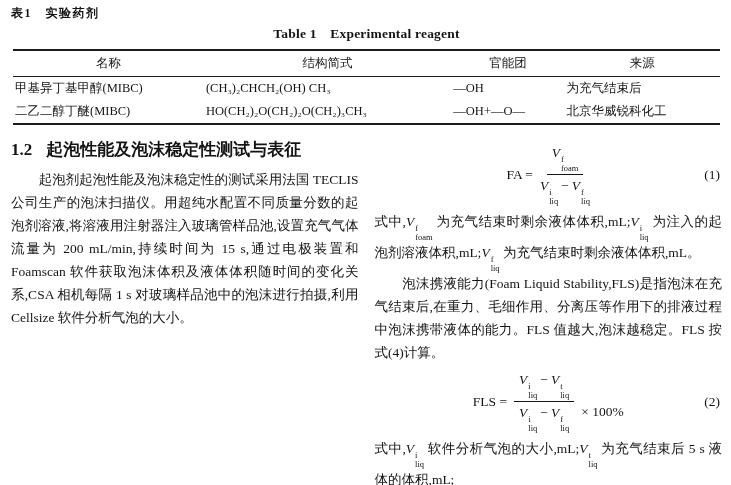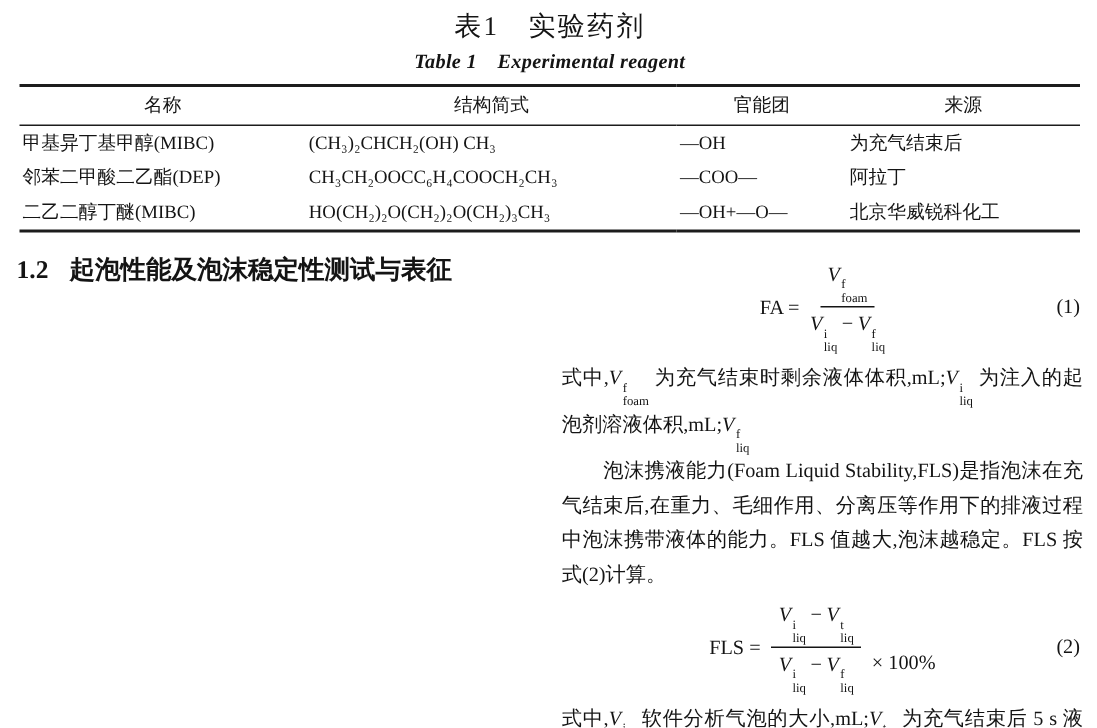--- a/index.html
+++ b/index.html
@@ -4,22 +4,22 @@
 <style>
   html,body { margin:0; padding:0; }
   body {
     width:731px; height:485px; overflow:hidden;
     background:#ffffff; color:#141414;
     font-family:"Liberation Serif","DejaVu Serif",serif;
   }
   .page { padding:5px 9px 0 11px; }
 
   
-  .caption-zh { text-align:center; font-weight:normal; font-size:18px; letter-spacing:1.5px; }
-  .caption-en { text-align:center; font-weight:bold; font-size:13.5px; margin-top:3px; letter-spacing:.2px;font-style:italic; }
+  .caption-zh { font-weight:bold; font-size:12px; letter-spacing:1.5px; }
+  .caption-en { text-align:center; font-weight:bold; font-size:13.5px; margin-top:3px; letter-spacing:.2px; }
 
   
   table.reagent {
     width:707px; margin:6px auto 0; border-collapse:collapse;
     font-size:12.5px;
     border-top:2px solid #1c1c1c; border-bottom:2px solid #1c1c1c;
   }
   table.reagent th, table.reagent td { padding:3px 2px; font-weight:normal; white-space:nowrap; }
   table.reagent thead th { border-bottom:1.3px solid #1c1c1c; padding:4px 2px; }
   col.c-name{width:27%} col.c-formula{width:35%} col.c-group{width:16%} col.c-source{width:22%}
@@ -72,40 +72,35 @@
       </tr>
     </thead>
     <tbody>
       <tr>
         <td>甲基异丁基甲醇(MIBC)</td>
         <td>(CH₃)₂CHCH₂(OH) CH₃</td>
         <td>—OH</td>
         <td>为充气结束后</td>
       </tr>
       <tr>
-        <td>邻苯二甲酸二乙酯(DEP)</td>
-        <td>CH₃CH₂OOCC₆H₄COOCH₂CH₃</td>
-        <td>—COO—</td>
-        <td>阿拉丁</td>
-      </tr>
-      <tr>
         <td>二乙二醇丁醚(MIBC)</td>
         <td>HO(CH₂)₂O(CH₂)₂O(CH₂)₃CH₃</td>
         <td>—OH+—O—</td>
         <td>北京华威锐科化工</td>
       </tr>
     </tbody>
   </table>
 
   <div class="columns">
 
     <div class="col">
       <div class="section-heading">
         <span class="num">1.2</span><span>起泡性能及泡沫稳定性测试与表征</span>
       </div>
+      <p class="indent">起泡剂起泡性能及泡沫稳定性的测试采用法国 TECLIS 公司生产的泡沫扫描仪。用超纯水配置不同质量分数的起泡剂溶液,将溶液用注射器注入玻璃管样品池,设置充气气体流量为 200 mL/min,持续时间为 15 s,通过电极装置和 Foamscan 软件获取泡沫体积及液体体积随时间的变化关系,CSA 相机每隔 1 s 对玻璃样品池中的泡沫进行拍摄,利用 Cellsize 软件分析气泡的大小。</p>
     </div>
 
     <div class="col">
 
       <div class="eq">
         <span class="lhs">FA =</span>
         <span class="frac">
           <span class="fnum"><span class="mvar"><i>V</i><span class="ss">
                   <sup>f</sup>
                   <sub>foam</sub>
@@ -123,23 +118,23 @@
 
       <p><span>式中,</span><span class="mvar"><i>V</i><span class="ss">
               <sup>f</sup>
               <sub>foam</sub>
             </span></span><span> 为充气结束时剩余液体体积,mL;</span><span class="mvar"><i>V</i><span class="ss">
               <sup>i</sup>
               <sub>liq</sub>
             </span></span><span> 为注入的起泡剂溶液体积,mL;</span><span class="mvar"><i>V</i><span class="ss">
               <sup>f</sup>
               <sub>liq</sub>
-            </span></span></p>
+            </span></span><span> 为充气结束时剩余液体体积,mL。</span></p>
 
-      <p class="indent">泡沫携液能力(Foam Liquid Stability,FLS)是指泡沫在充气结束后,在重力、毛细作用、分离压等作用下的排液过程中泡沫携带液体的能力。FLS 值越大,泡沫越稳定。FLS 按式(2)计算。</p>
+      <p class="indent">泡沫携液能力(Foam Liquid Stability,FLS)是指泡沫在充气结束后,在重力、毛细作用、分离压等作用下的排液过程中泡沫携带液体的能力。FLS 值越大,泡沫越稳定。FLS 按式(4)计算。</p>
 
       <div class="eq">
         <span class="lhs">FLS =</span>
         <span class="frac">
           <span class="fnum"><span class="mvar"><i>V</i><span class="ss">
                   <sup>i</sup>
                   <sub>liq</sub>
                 </span></span><span class="mo">−</span><span class="mvar"><i>V</i><span class="ss">
                   <sup>t</sup>
                   <sub>liq</sub>

